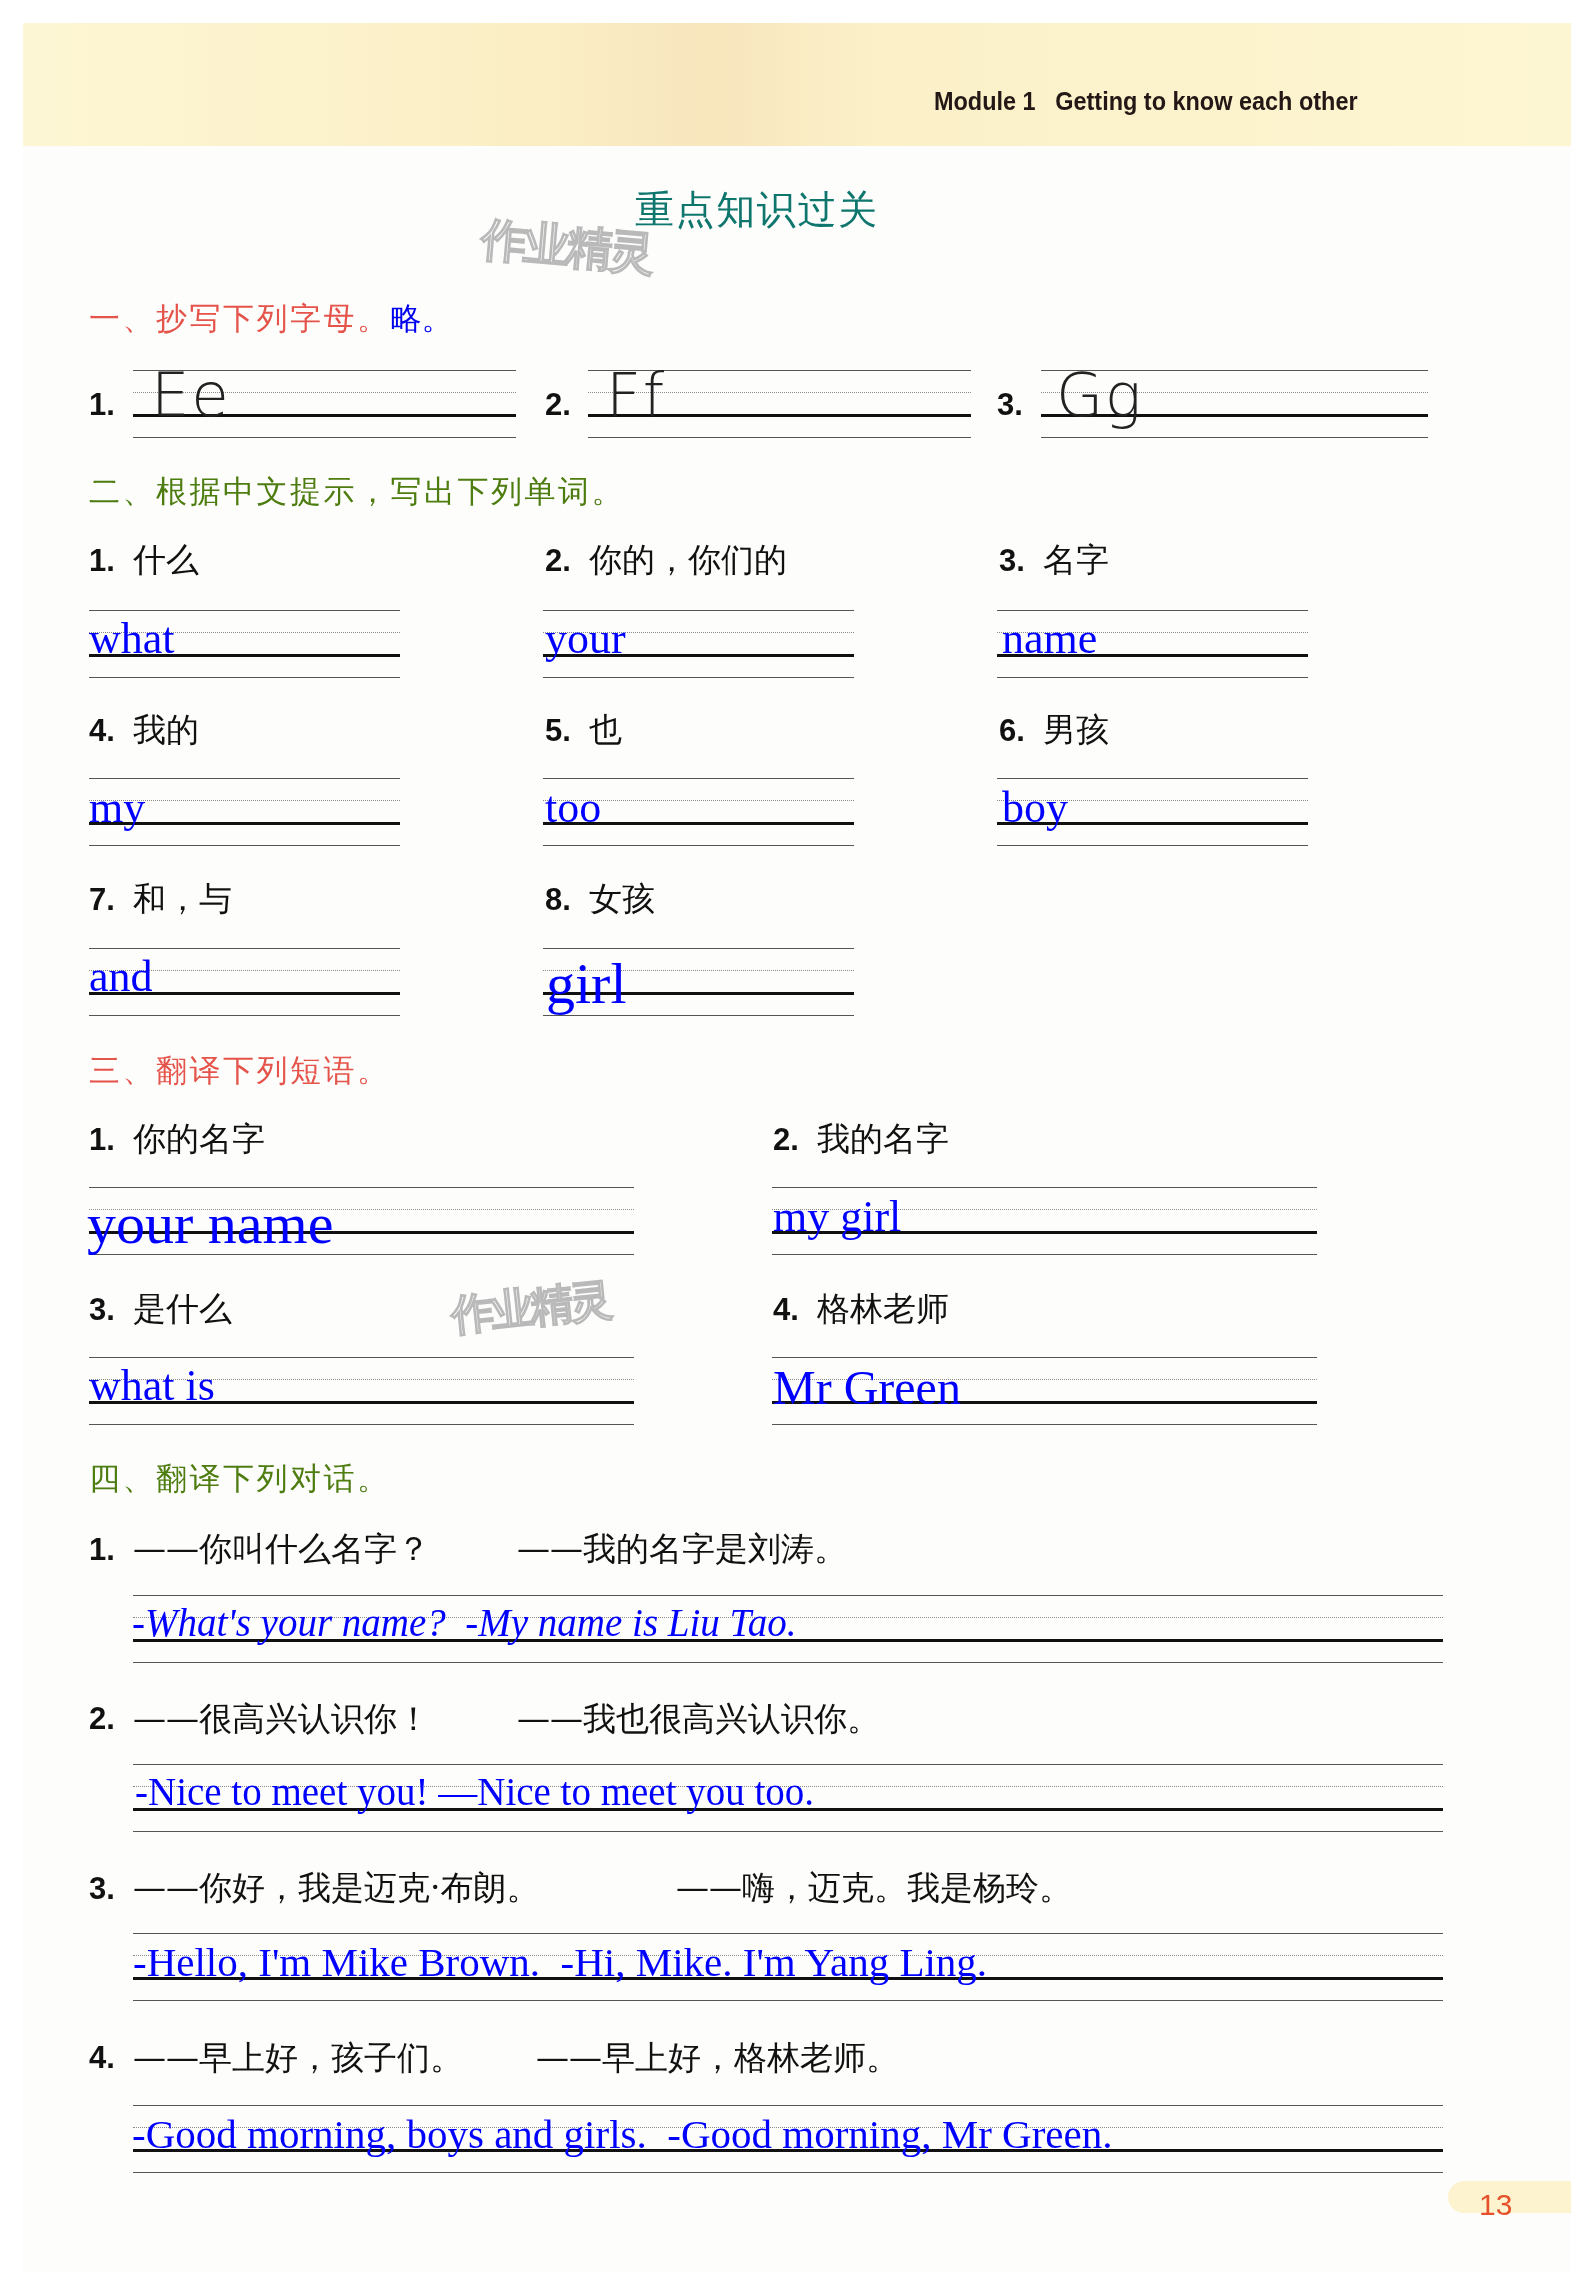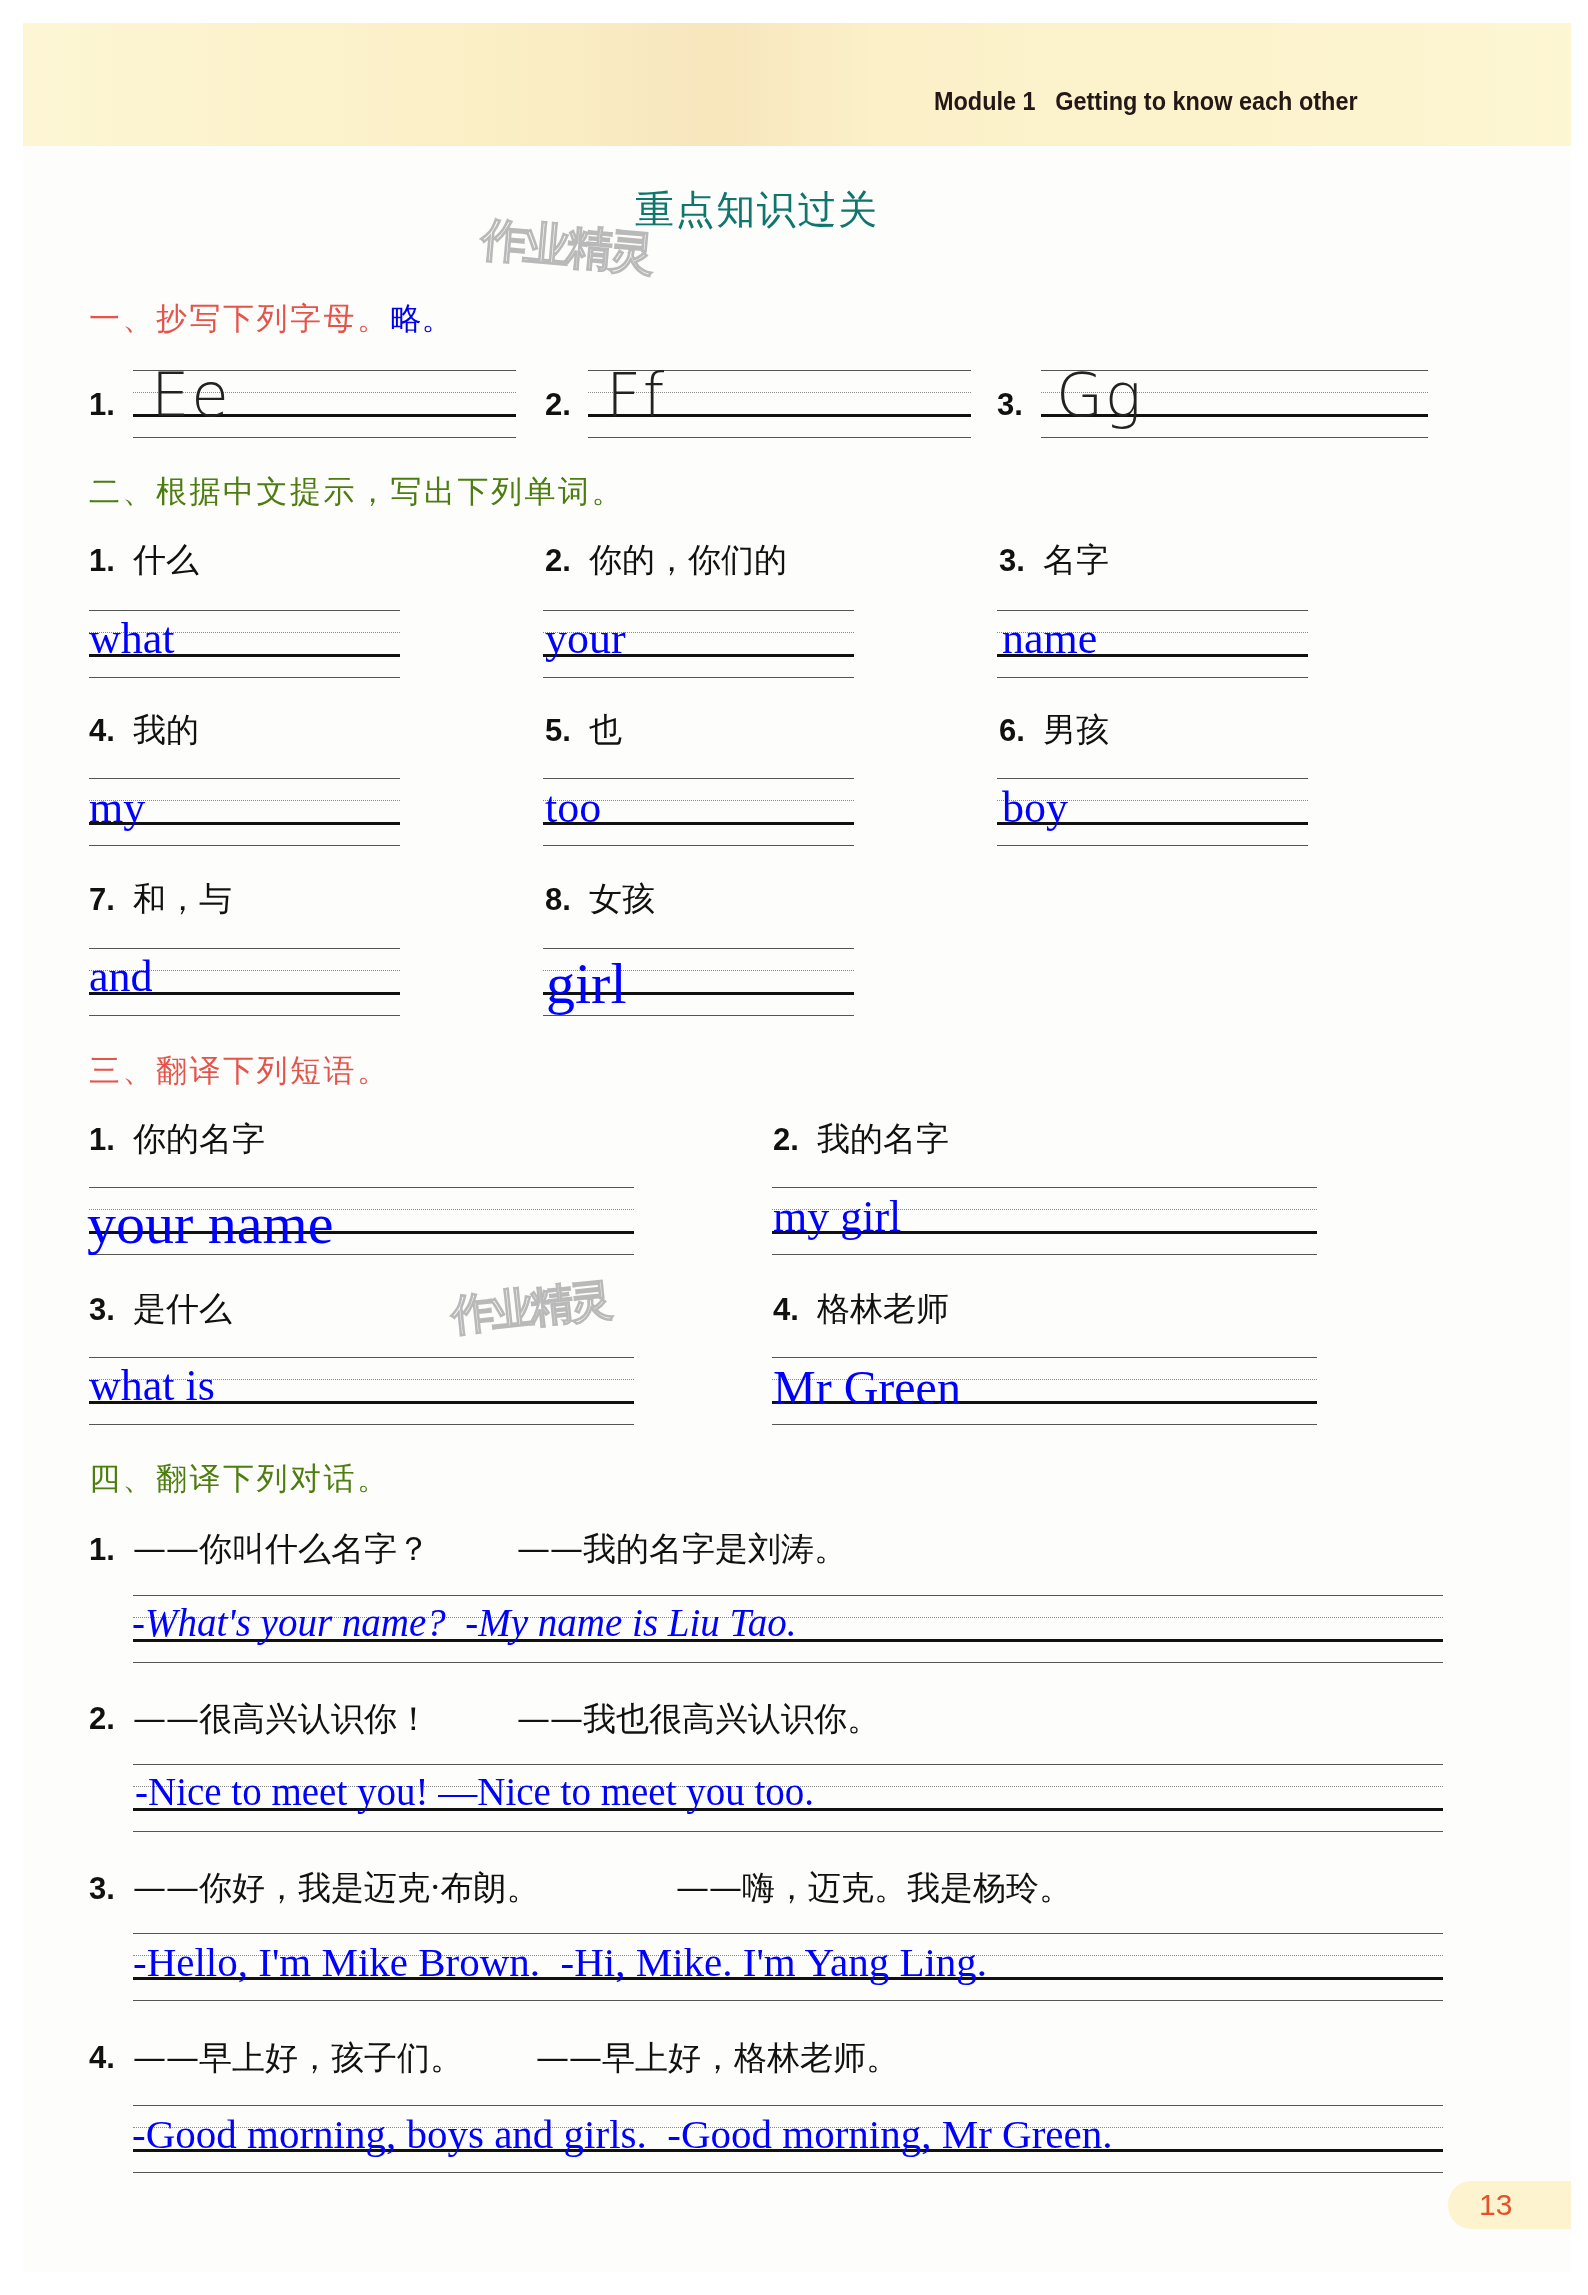--- a/index.html
+++ b/index.html
@@ -61,21 +61,21 @@
   .answer {
     position:absolute; font-family:"Liberation Serif", serif;
     color:#0000ff; white-space:pre; line-height:1;
     transform-origin:left bottom;
   }
   .copy-letter {
     position:absolute; font-family:"DejaVu Sans", sans-serif;
     color:#222; font-weight:300; font-size:61px; line-height:1; letter-spacing:1.6px;
   }
   .page-num {
-    position:absolute; left:1448px; top:2181px; width:123px; height:48px;
+    position:absolute; left:1448px; top:2181px; width:123px; height:32px;
     background:#fdf4cf; border-radius:23px 0 0 23px;
   }
   .page-num span {
     position:absolute; left:31px; top:6.6px;
     font-family:"Liberation Sans", sans-serif; font-size:30px; color:#e5512a;
   }
 </style>
 </head>
 <body>
 

